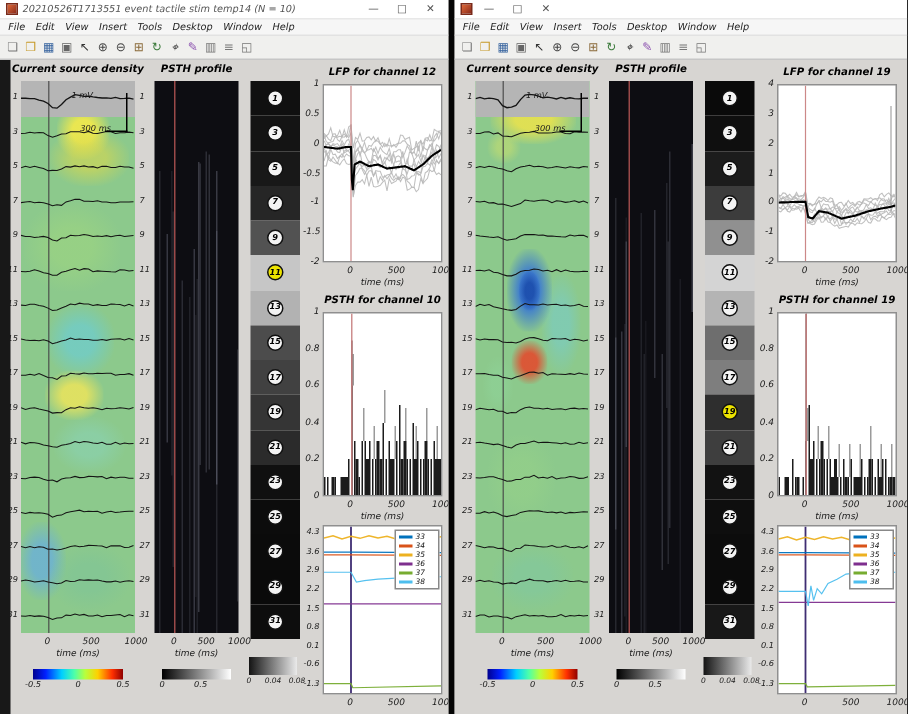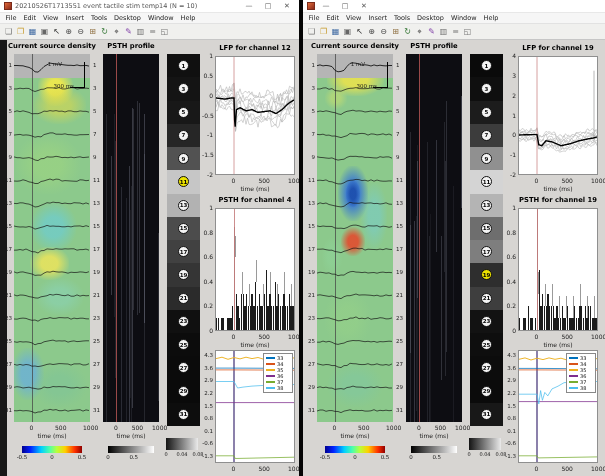--- a/index.html
+++ b/index.html
@@ -1,17 +1,17 @@
 <!DOCTYPE html>
 <html><head>
 <meta charset="utf-8">
 <style>
   html,body{margin:0;padding:0;background:#000;}
   .stage{position:relative;width:605px;height:476px;background:#050505;font-family:"DejaVu Sans",sans-serif;overflow:hidden;}
-  .window{position:absolute;top:0;height:476px;background:#d7d5d2;overflow:hidden;}
+  .window{position:absolute;top:0;height:476px;background:#d7d5d2;overflow:hidden;font-style:italic;}
   .titlebar{position:absolute;left:0;top:0;right:0;height:13px;background:#fff;display:flex;align-items:center;gap:3px;padding:0 4px;box-sizing:border-box;border-bottom:1px solid #e8e8e8;}
   .app-icon{width:8px;height:8px;background:linear-gradient(135deg,#e06a3a,#8a2a1a);border:1px solid #7a2a1a;box-sizing:border-box;flex:0 0 auto;}
   .title-text{font-size:6.5px;color:#555;flex:1;white-space:nowrap;overflow:hidden;}
   .win-ctrl{font-size:7px;color:#555;width:16px;text-align:center;flex:0 0 auto;}
   .menubar{position:absolute;left:0;top:13px;right:0;height:11px;background:#f6f6f6;display:flex;align-items:center;padding-left:2px;border-bottom:1px solid #e2e2e2;box-sizing:border-box;}
   .menu-item{font-size:6.5px;color:#222;padding:0 3.5px;}
   .toolbar{position:absolute;left:0;top:24px;right:0;height:16px;background:#f0f0ee;display:flex;align-items:center;gap:1px;padding-left:3px;border-bottom:1px solid #c6c6c6;box-sizing:border-box;}
   .tool-btn{width:11px;height:12px;font-size:8px;line-height:12px;text-align:center;flex:0 0 auto;}
   .figarea{position:absolute;left:0;top:40px;right:0;height:436px;background:#d7d5d2;}
   .abs{position:absolute;}
@@ -244,21 +244,21 @@
         <div class="tick r" style="left: 202px; top: 32.8333px; width: 11px;">0.5</div>
         <div class="tick r" style="left: 202px; top: 52.6667px; width: 11px;">0</div>
         <div class="tick r" style="left: 202px; top: 72.5px; width: 11px;">-0.5</div>
         <div class="tick r" style="left: 202px; top: 92.3333px; width: 11px;">-1</div>
         <div class="tick r" style="left: 202px; top: 112.167px; width: 11px;">-1.5</div>
         <div class="tick r" style="left: 202px; top: 132px; width: 11px;">-2</div>
         <div class="tick c" style="left: 226.462px; top: 138px; width: 14px;">0</div>
         <div class="tick c" style="left: 257.231px; top: 138px; width: 14px;">500</div>
         <div class="tick c" style="left: 288px; top: 138px; width: 14px;">1000</div>
         <div class="tick c" style="left: 239px; top: 146px; width: 32px;">time (ms)</div>
-        <div class="ptitle" style="left: 205px; top: 157px; width: 100px;">PSTH for channel 4</div>
+        <div class="ptitle" style="left: 205px; top: 157px; width: 100px;">PSTH for channel 10</div>
         <div class="plotbox" style="left: 215px; top: 168px; width: 80px; height: 123px;">
           <div style="position: absolute; left: 0px; bottom: 0px; width: 1.37px; height: 12.1px; background: rgb(28, 28, 28);"></div>
           <div style="position: absolute; left: 1.77px; bottom: 0px; width: 1.37px; height: 12.1px; background: rgb(28, 28, 28);"></div>
           <div style="position: absolute; left: 5.32px; bottom: 0px; width: 1.37px; height: 12.1px; background: rgb(28, 28, 28);"></div>
           <div style="position: absolute; left: 7.09px; bottom: 0px; width: 1.37px; height: 12.1px; background: rgb(28, 28, 28);"></div>
           <div style="position: absolute; left: 10.64px; bottom: 0px; width: 1.37px; height: 12.1px; background: rgb(28, 28, 28);"></div>
           <div style="position: absolute; left: 12.41px; bottom: 0px; width: 1.37px; height: 12.1px; background: rgb(28, 28, 28);"></div>
           <div style="position: absolute; left: 14.18px; bottom: 0px; width: 1.37px; height: 12.1px; background: rgb(28, 28, 28);"></div>
           <div style="position: absolute; left: 15.95px; bottom: 0px; width: 1.37px; height: 24.2px; background: rgb(28, 28, 28);"></div>
           <div style="position: absolute; left: 17.73px; bottom: 0px; width: 1.37px; height: 72.6px; background: rgb(28, 28, 28);"></div>

